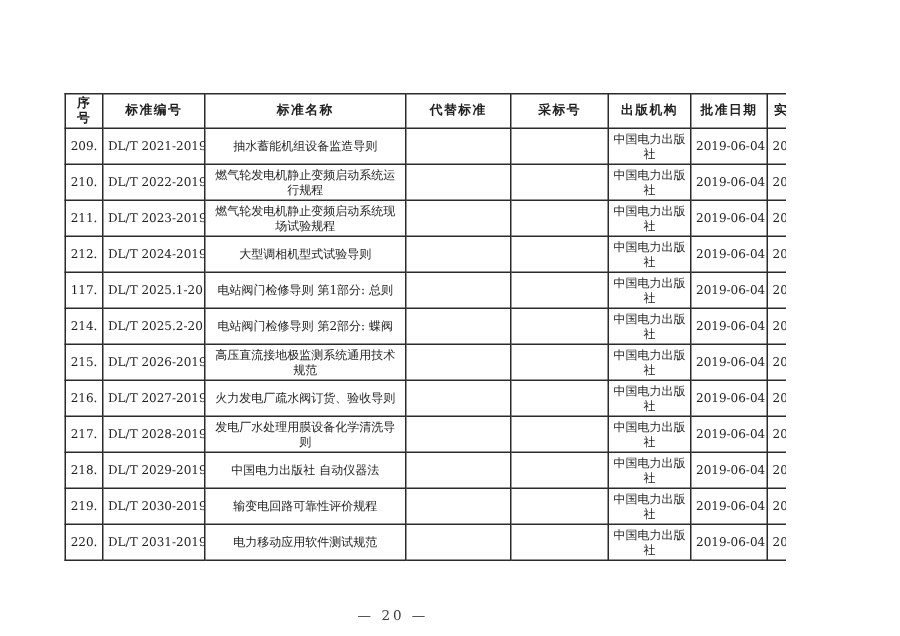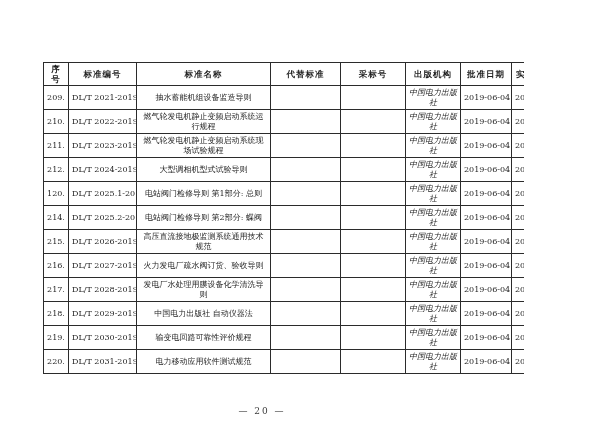--- a/index.html
+++ b/index.html
@@ -47,21 +47,20 @@
   }
   td.cell-no {
     letter-spacing: 0;
   }
   td.cell-code {
     white-space: nowrap;
     padding: 1px 1px;
   }
   td.cell-publisher {
     padding: 1px 7px;
-    font-style: italic;
   }
   td.cell-date {
     white-space: nowrap;
     padding: 1px 1px;
     margin-left: 36px;
   }
   #page-number {
     position: absolute;
     left: 0;
     top: 366px;
@@ -136,21 +135,21 @@
           <td class="cell-no">212.</td>
           <td class="cell-code">DL/T 2024-2019</td>
           <td class="cell-name">大型调相机型式试验导则</td>
           <td class="cell-replace"></td>
           <td class="cell-adopt"></td>
           <td class="cell-publisher">中国电力出版社</td>
           <td class="cell-approval-date cell-date">2019-06-04</td>
           <td class="cell-impl-date cell-date">2019-10-01</td>
         </tr>
         <tr>
-          <td class="cell-no">120.</td>
+          <td class="cell-no">117.</td>
           <td class="cell-code">DL/T 2025.1-2019</td>
           <td class="cell-name">电站阀门检修导则 第1部分: 总则</td>
           <td class="cell-replace"></td>
           <td class="cell-adopt"></td>
           <td class="cell-publisher">中国电力出版社</td>
           <td class="cell-approval-date cell-date">2019-06-04</td>
           <td class="cell-impl-date cell-date">2019-10-01</td>
         </tr>
         <tr>
           <td class="cell-no">214.</td>

